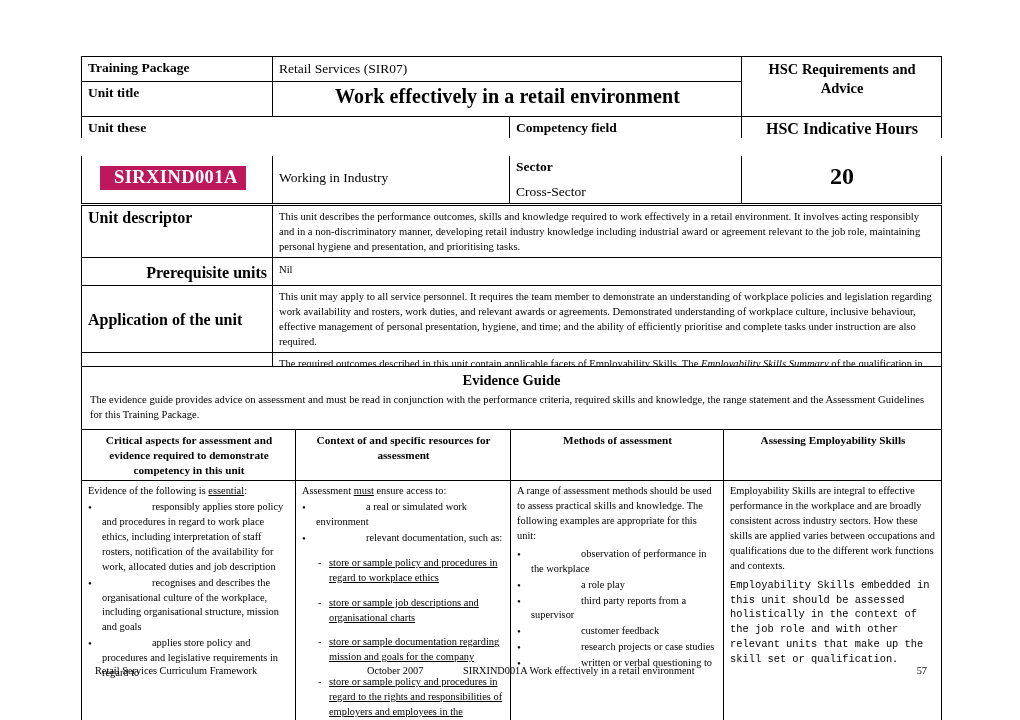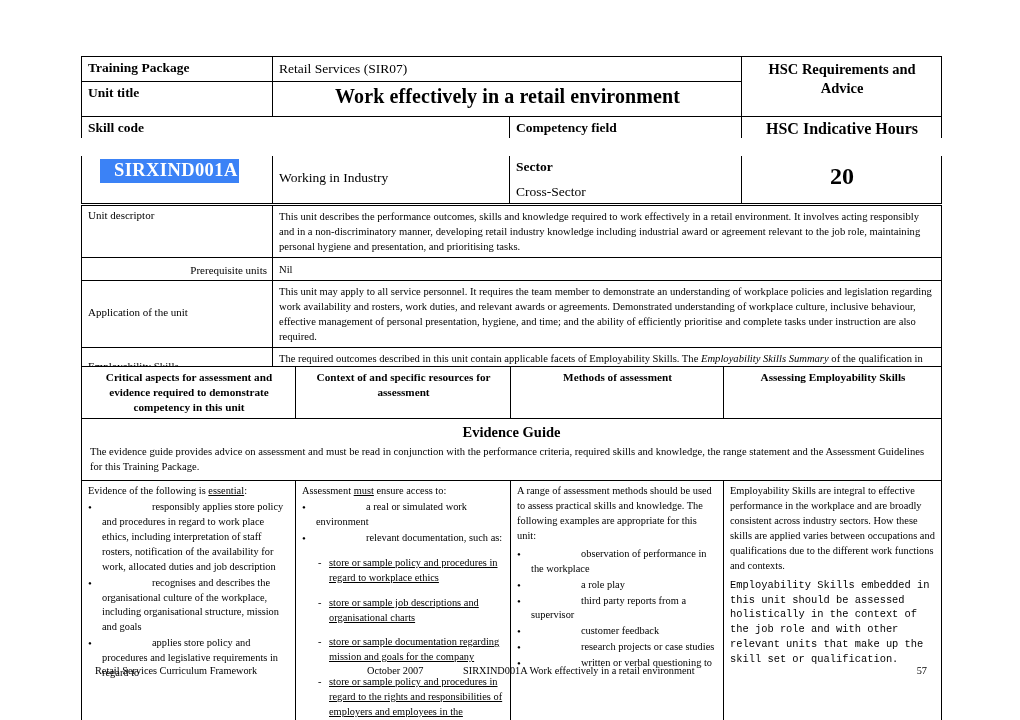--- a/index.html
+++ b/index.html
@@ -72,47 +72,48 @@
     padding-top: 4px;
   }
   .hsc-hours-val {
     font-weight: bold;
     font-size: 24px;
     text-align: center;
     padding-top: 4px;
   }
   .unitcode-chip {
     display: inline-block;
-    background: #3b82f6;
+    background: #be185d;
     color: #ffffff;
     font-weight: bold;
     font-size: 18.5px;
-    padding: 1px 1px 2px 14px;
+    padding: 1px 8px 2px 14px;
+    margin-top: 7px;
     margin-left: 12px;
     letter-spacing: 0.4px;
   }
   .sub-head-lbl {
     font-weight: bold;
     font-size: 13.5px;
   }
   .sub-head-val {
     font-size: 13.5px;
     padding-top: 11px;
   }
 
   
   #descriptor-table {
     position: absolute;
     left: 81px;
     top: 205px;
     width: 860px;
   }
   .desc-lbl {
-    font-weight: normal;
-    font-size: 11px;
+    font-weight: bold;
+    font-size: 16px;
     padding-top: 14px;
     padding-left: 7px;
     margin-left: 22px;
   }
   .desc-lbl.tight { padding-top: 4px; }
   .desc-body {
     font-size: 10.6px;
     line-height: 1.42;
     text-align: left;
     padding-top: 5px;
@@ -224,21 +225,21 @@
       <tr>
         <td colspan="2" class="lbl">Training Package</td>
         <td colspan="2" class="val">Retail Services (SIR07)</td>
         <td rowspan="2" class="hsc-req">HSC Requirements and Advice</td>
       </tr>
       <tr>
         <td colspan="2" class="lbl cell-pad-tall">Unit title</td>
         <td colspan="2" class="unit-title">Work effectively in a retail environment</td>
       </tr>
       <tr>
-        <td colspan="3" class="sub-head-lbl" style="border-bottom:none; padding-bottom:0;">Skill code</td>
+        <td colspan="3" class="sub-head-lbl" style="border-bottom:none; padding-bottom:0;">Unit these</td>
         <td class="sub-head-lbl" style="border-bottom:none; padding-bottom:0;">Competency field</td>
         <td class="hsc-hours-lbl" style="border-bottom:none; padding-bottom:0;">HSC Indicative Hours</td>
       </tr>
     </tbody>
   </table>
 
   <table class="doc" id="header-table-2" style="position:absolute; left:81px; top:156px; width:860px;">
     <colgroup>
       <col style="width:191px">
       <col style="width:237px">
@@ -291,30 +292,30 @@
 
   <table class="doc" id="evidence-table">
     <colgroup>
       <col style="width:214px">
       <col style="width:215px">
       <col style="width:213px">
       <col style="width:218px">
     </colgroup>
     <tbody>
       <tr>
+        <td colspan="4" style="padding:5px 8px 6px 8px;">
+          <div class="eg-title">Evidence Guide</div>
+          <div class="eg-intro">The evidence guide provides advice on assessment and must be read in conjunction with the performance criteria, required skills and knowledge, the range statement and the Assessment Guidelines for this Training Package.</div>
+        </td>
+      </tr>
+      <tr>
         <td class="eg-colhead">Critical aspects for assessment and evidence required to demonstrate competency in this unit</td>
         <td class="eg-colhead">Context of and specific resources for assessment</td>
         <td class="eg-colhead">Methods of assessment</td>
         <td class="eg-colhead">Assessing Employability Skills</td>
-      </tr>
-      <tr>
-        <td colspan="4" style="padding:5px 8px 6px 8px;">
-          <div class="eg-title">Evidence Guide</div>
-          <div class="eg-intro">The evidence guide provides advice on assessment and must be read in conjunction with the performance criteria, required skills and knowledge, the range statement and the Assessment Guidelines for this Training Package.</div>
-        </td>
       </tr>
       <tr>
 
         <td class="eg-cell" style="height:172px;">
           <p><span>Evidence of the following is </span><u>essential</u><span>:</span></p>
           <ul class="b1">
             <li>responsibly applies store policy and procedures in regard to work place ethics, including interpretation of staff rosters, notification of the availability for work, allocated duties and job description</li>
             <li>recognises and describes the organisational culture of the workplace, including organisational structure, mission and goals</li>
             <li>applies store policy and procedures and legislative requirements in regard to</li>
           </ul>

